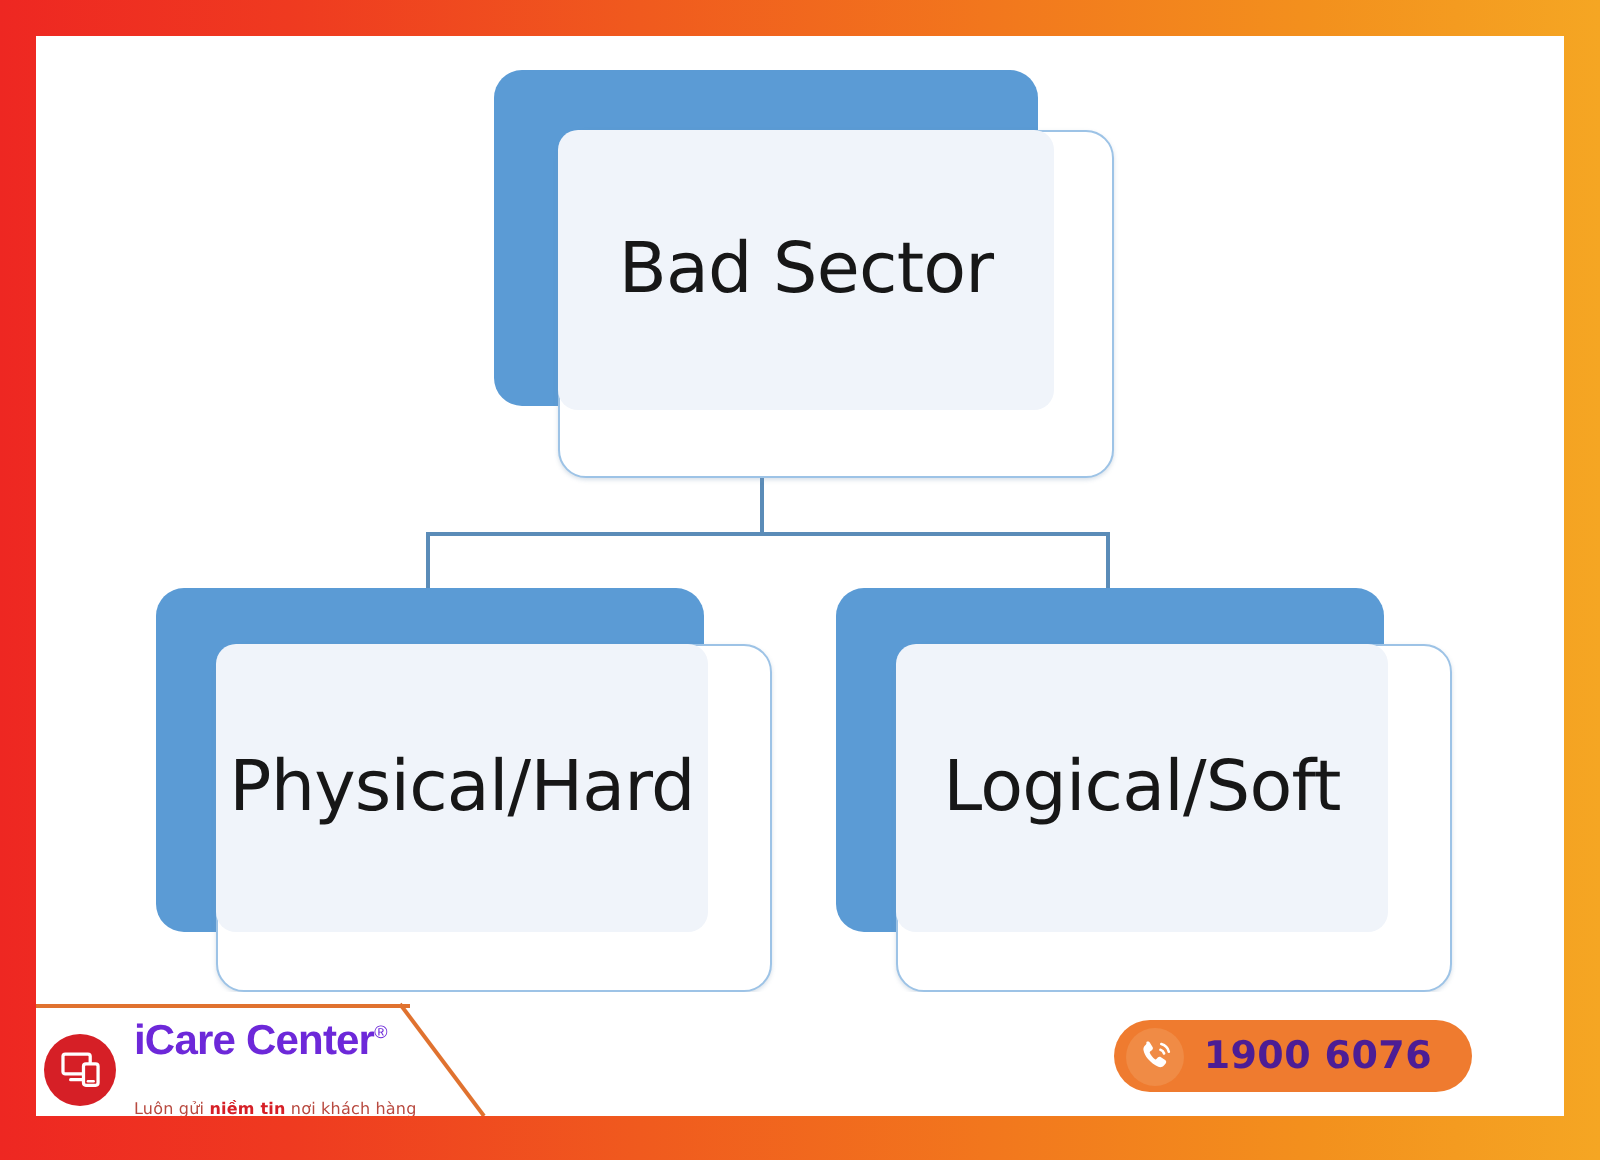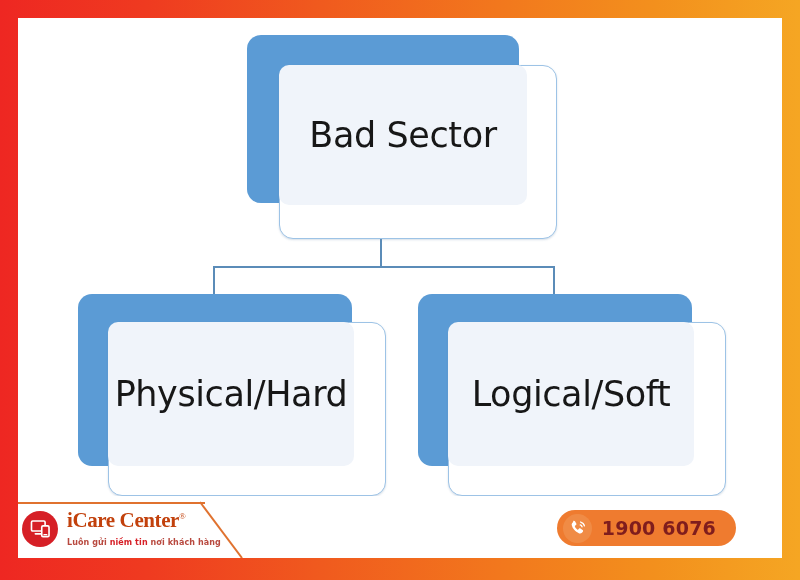--- a/index.html
+++ b/index.html
@@ -130,40 +130,39 @@
     justify-content: center;
     flex: none;
   }
   #logo-text {
     display: flex;
     flex-direction: column;
     justify-content: center;
     line-height: 1;
   }
   #logo-name {
-    font-family: Liberation Serif, serif;
+    font-family: Liberation Sans, sans-serif;
     font-size: 21px;
     font-weight: bold;
-    color: #c2410c;
+    color: #6d28d9;
     letter-spacing: -0.4px;
     white-space: nowrap;
   }
   #logo-name .reg {
     font-size: 9px;
     vertical-align: super;
     font-weight: normal;
   }
   #logo-tagline {
-    margin-top: 8px;
+    margin-top: 20px;
     font-family: "DejaVu Sans", "Liberation Sans", sans-serif;
     font-size: 8px;
     color: #b8493f;
     white-space: nowrap;
     letter-spacing: 0.1px;
-    font-weight: bold;
   }
   #logo-tagline b { color: #d61f26; }
 
   
   #phone-pill {
     position: absolute;
     right: 46px;
     top: 14px;
     height: 36px;
     padding: 0 20px 0 6px;
@@ -180,21 +179,21 @@
     background: #f08b45;
     display: flex;
     align-items: center;
     justify-content: center;
     flex: none;
   }
   #phone-number {
     font-family: "DejaVu Sans", "Liberation Sans", sans-serif;
     font-size: 19px;
     font-weight: bold;
-    color: #7f1d1d;
+    color: #4c1d95;
     letter-spacing: 0.2px;
     white-space: nowrap;
   }
 </style>
 </head>
 <body>
 
 <div id="page">
 
   <div id="canvas">

